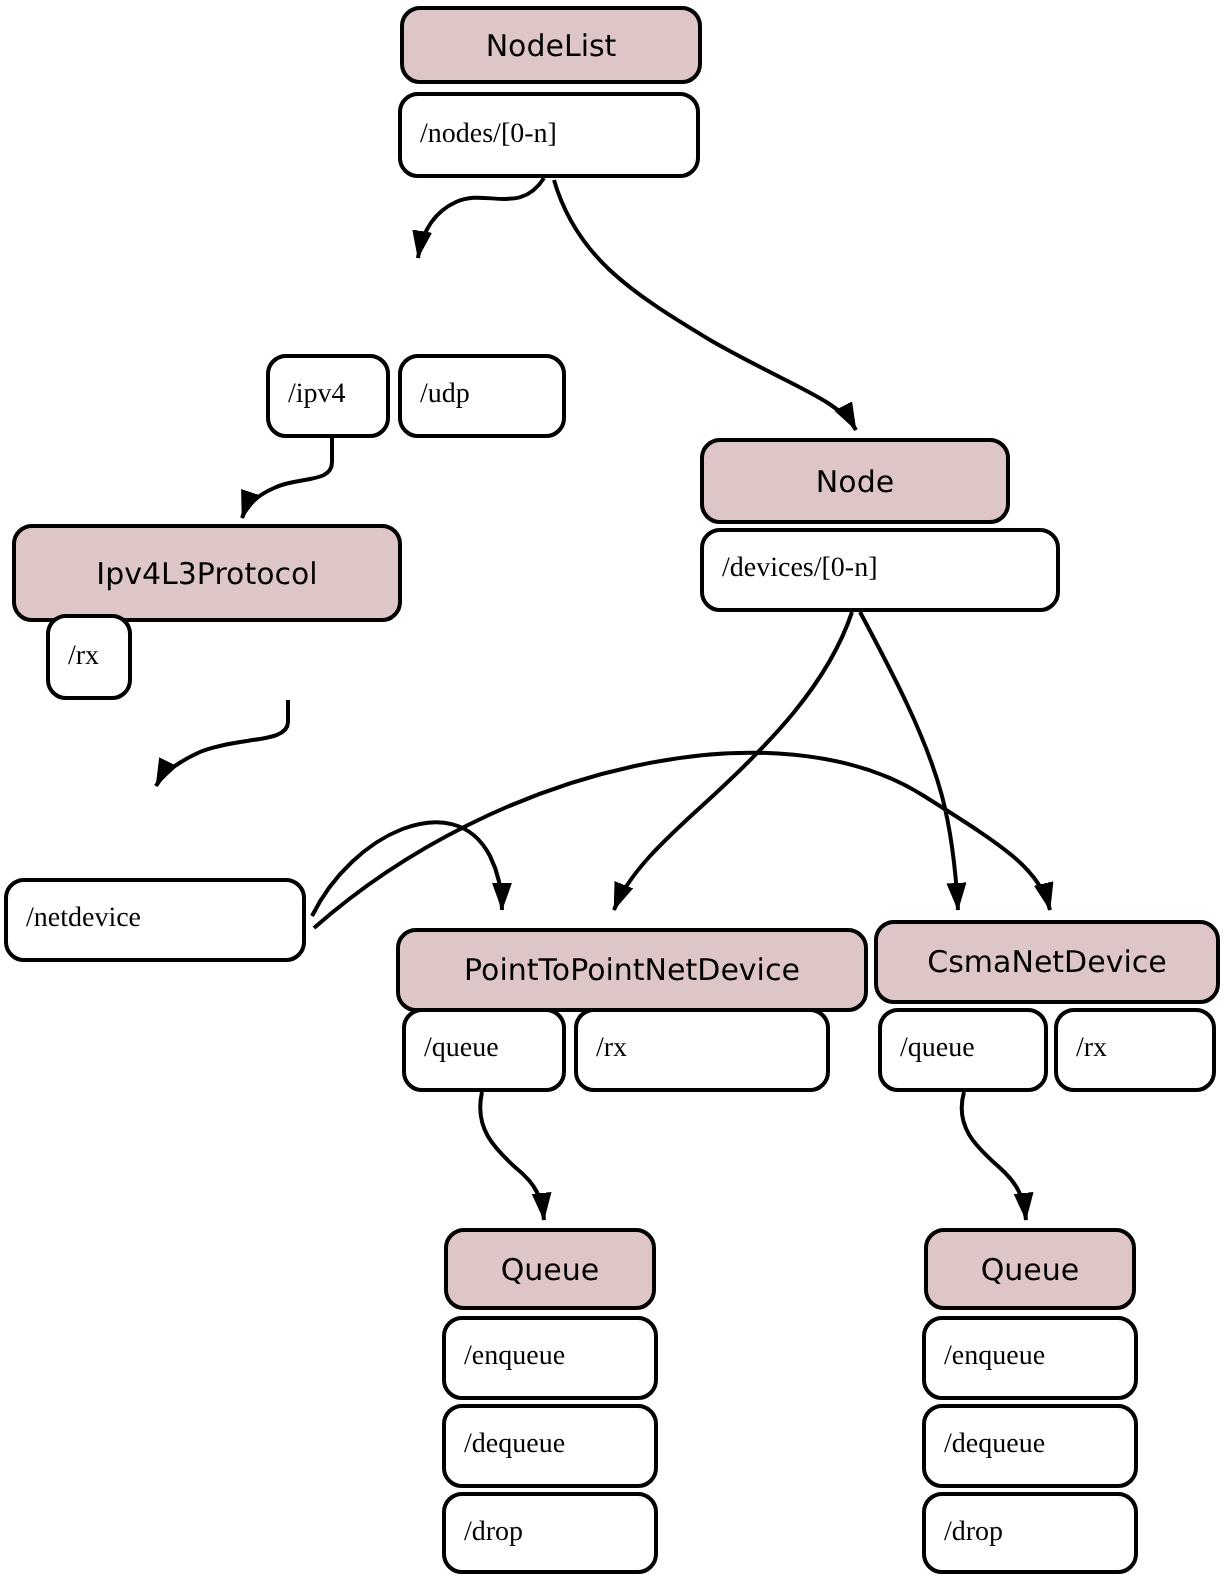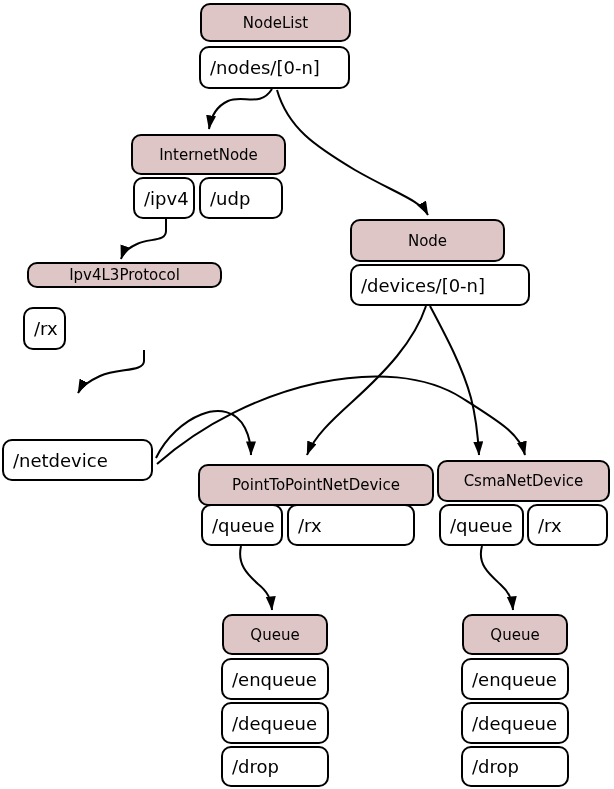--- a/index.html
+++ b/index.html
@@ -27,46 +27,46 @@
     z-index:2;
   }
   .cell{
     position:absolute;
     box-sizing:border-box;
     background:var(--row-fill);
     border:2px solid var(--border);
     border-radius:10px;
     display:flex;align-items:center;
     padding-left:9px;
-    font-size:18px;color:#000;
+    font-size:14px;color:#000;
     white-space:nowrap;
     z-index:2;
+    font-family:Liberation Serif, serif;
   }
   #edges{
     position:absolute;left:0;top:0;
     pointer-events:none;
     z-index:3;
   }
 </style>
 </head>
 <body>
 
 <div id="canvas">
 
   <div class="hdr" style="left:200px;top:3px;width:151px;height:39px">NodeList</div>
   <div class="cell" style="left:199px;top:46px;width:151px;height:43px">/nodes/[0-n]</div>
 
-  <div class="hdr" style="left:131px;top:134px;width:155px;height:41px">InternetNode</div>
   <div class="cell" style="left:133px;top:177px;width:62px;height:42px">/ipv4</div>
   <div class="cell" style="left:199px;top:177px;width:84px;height:42px">/udp</div>
 
   <div class="hdr" style="left:350px;top:219px;width:155px;height:43px">Node</div>
   <div class="cell" style="left:350px;top:264px;width:180px;height:42px">/devices/[0-n]</div>
 
-  <div class="hdr" style="left:27px;top:262px;width:195px;height:26px">Ipv4L3Protocol</div>
+  <div class="hdr" style="left:6px;top:262px;width:195px;height:49px">Ipv4L3Protocol</div>
   <div class="cell" style="left:23px;top:307px;width:43px;height:43px">/rx</div>
 
   <div class="cell" style="left:2px;top:439px;width:151px;height:42px">/netdevice</div>
 
   <div class="hdr" style="left:198px;top:464px;width:236px;height:42px">PointToPointNetDevice</div>
   <div class="cell" style="left:201px;top:504px;width:82px;height:42px">/queue</div>
   <div class="cell" style="left:287px;top:504px;width:128px;height:42px">/rx</div>
 
   <div class="hdr" style="left:437px;top:460px;width:173px;height:42px">CsmaNetDevice</div>
   <div class="cell" style="left:439px;top:504px;width:85px;height:42px">/queue</div>

